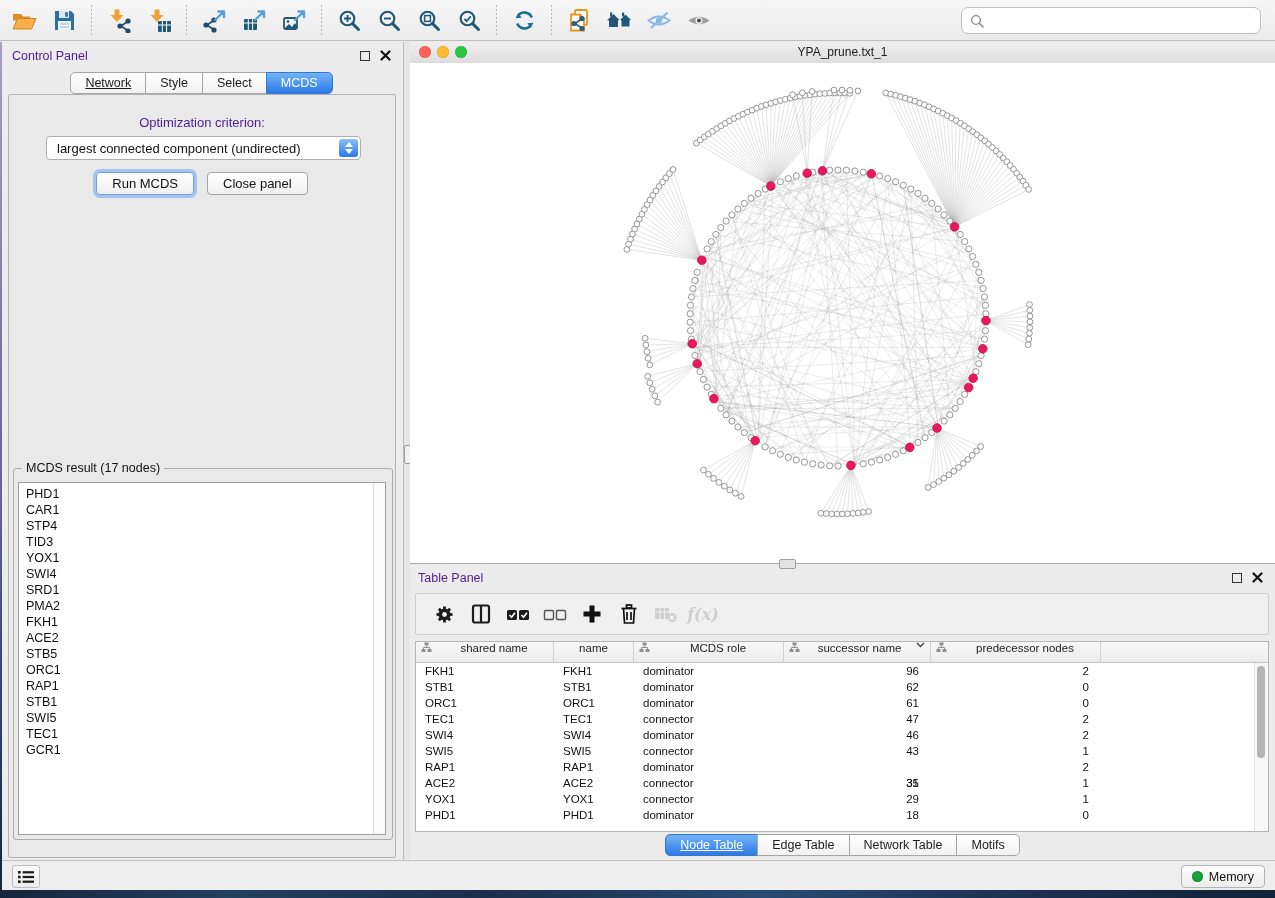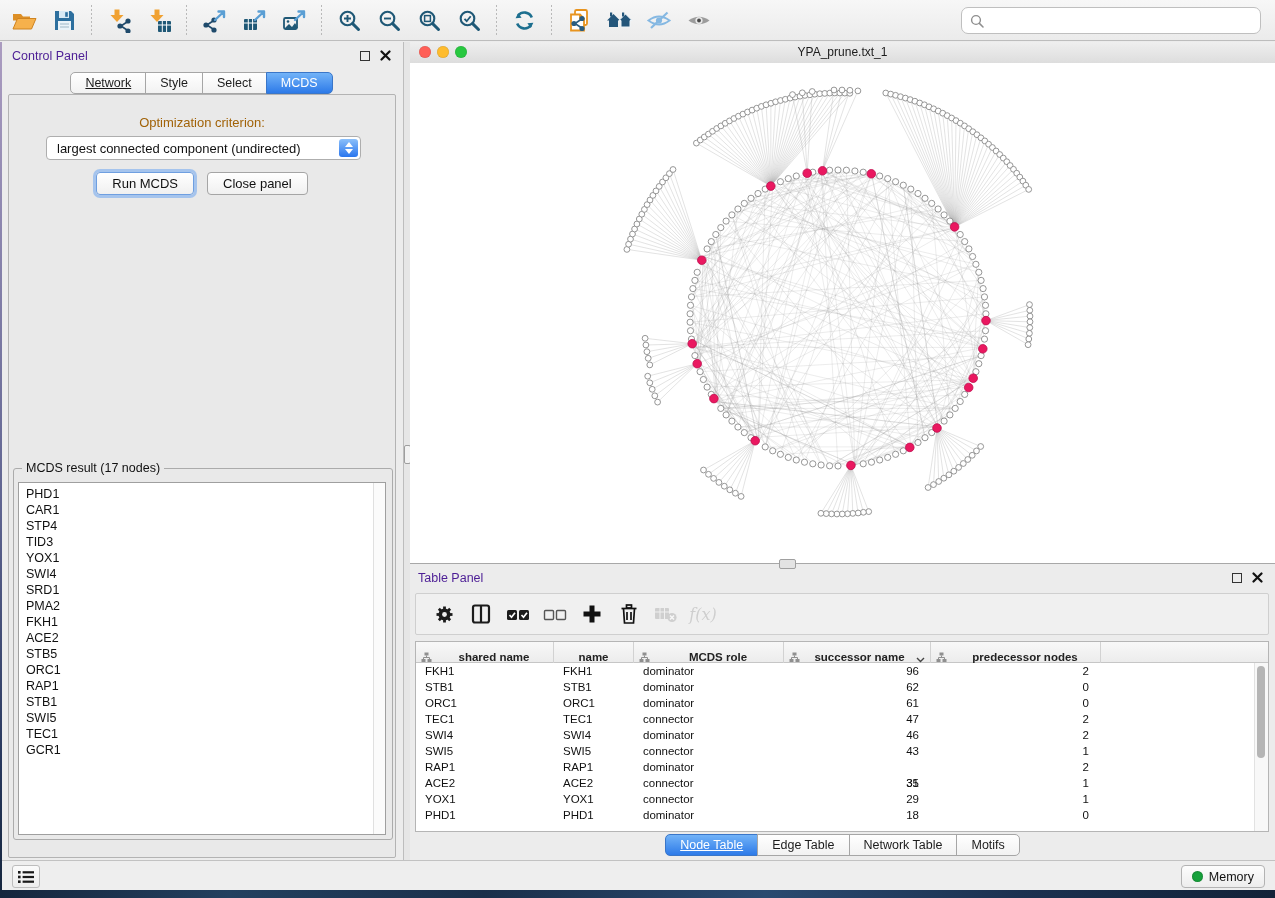--- a/index.html
+++ b/index.html
@@ -25,21 +25,21 @@
   .win-controls{position:absolute;right:12px;top:8px;display:flex;gap:10px;align-items:center;}
   .cp-tabs{position:absolute;left:0;right:0;top:30px;display:flex;justify-content:center;z-index:3;}
   .segbar{display:inline-flex;}
   .seg-tab{background:linear-gradient(#ffffff,#f2f2f2);border:1px solid #a6a6a6;margin-left:-1px;
            padding:3px 14px;font-size:12.5px;color:#1c1c1c;white-space:nowrap;}
   .seg-tab:first-child{border-radius:5px 0 0 5px;margin-left:0;text-decoration:underline;}
   .seg-tab:last-child{border-radius:0 5px 5px 0;}
   .seg-tab.active{background:linear-gradient(#72b3f8,#2d7ae8);border-color:#3a76c8;color:#fff;}
   .cp-body{position:absolute;left:8px;right:7px;top:52px;bottom:2px;background:#e9e9e9;
            border:1px solid #b3b3b3;border-radius:2px;}
-  .opt-label{position:absolute;left:0;right:0;top:20px;text-align:center;font-size:13px;color:#a16207;}
+  .opt-label{position:absolute;left:0;right:0;top:20px;text-align:center;font-size:13px;color:#4c1d95;}
   .dropdown{position:absolute;left:37px;top:41px;width:313px;height:22px;background:#fff;
             border:1px solid #aeaeae;border-radius:4px;display:flex;align-items:center;}
   .dropdown-value{flex:1;font-size:13px;color:#111;padding-left:10px;white-space:nowrap;overflow:hidden;}
   .dropdown-stepper{width:19px;height:18px;margin-right:2px;border-radius:3px;
             background:linear-gradient(#8cc0fa,#2a76ee);display:flex;flex-direction:column;
             align-items:center;justify-content:center;gap:2px;}
   .btn-row{position:absolute;left:0;right:0;top:77px;display:flex;justify-content:center;gap:13px;}
   .btn{font-size:13px;color:#111;padding:3px 15px;border:1px solid #a5a5a5;border-radius:4px;
        background:linear-gradient(#ffffff,#f0f0f0);font-family:"Liberation Sans",sans-serif;}
   .btn.focused{border-color:#6f9fe0;box-shadow:0 0 0 3px rgba(110,165,240,.55);}
@@ -74,22 +74,22 @@
               border:1px solid #cfcfcf;border-radius:2px;display:flex;align-items:center;
               padding-left:12px;gap:5px;box-sizing:border-box;}
   .tp-btn{width:32px;height:32px;display:flex;align-items:center;justify-content:center;
           background:transparent;border:none;padding:0;}
   .tp-btn.disabled{opacity:.55;}
   .fx{font-family:"DejaVu Serif",serif;font-style:italic;font-size:16px;color:#b4b4b4;}
   .tp-table{position:absolute;left:5px;right:6px;top:77px;height:191px;background:#fff;
             border:1px solid #b5b5b5;box-sizing:border-box;overflow:hidden;}
   .thead{display:flex;height:21px;background:linear-gradient(#f8f8f8,#ececec);
          border-bottom:1px solid #c6c6c6;box-sizing:border-box;}
-  .th{display:flex;align-items:flex-end;border-right:1px solid #d2d2d2;box-sizing:border-box;
-      font-size:11.5px;color:#222;height:21px;font-weight:bold;}
+  .th{display:flex;align-items:flex-start;border-right:1px solid #d2d2d2;box-sizing:border-box;
+      font-size:11.5px;color:#222;height:21px;}
   .th .th-label{flex:1;text-align:center;white-space:nowrap;overflow:hidden;}
   .th-fill{flex:1;border-right:none;}
   .tbody{position:absolute;left:0;right:13px;top:21px;bottom:0;overflow:hidden;}
   .tr{display:flex;height:16px;align-items:center;}
   .td{font-size:11.5px;color:#111;box-sizing:border-box;white-space:nowrap;overflow:hidden;}
   .tscroll{position:absolute;right:0;top:21px;bottom:0;width:13px;background:#f8f8f8;
            border-left:1px solid #e2e2e2;}
   .tthumb{position:absolute;left:2px;top:3px;width:8px;height:92px;background:#b5b5b5;border-radius:4px;}
   .tp-tabs{position:absolute;left:0;right:0;bottom:4px;display:flex;justify-content:center;}
   
@@ -1123,21 +1123,21 @@
                 <line x1="1" y1="9" x2="15" y2="9"></line>
                 <line x1="6" y1="5" x2="6" y2="16"></line>
                 <line x1="10.5" y1="5" x2="10.5" y2="16"></line>
               </g>
               <circle cx="18" cy="14.5" r="4.6" fill="#b5b5b5"></circle>
               <path d="M16 12.5 l4 4 M20 12.5 l-4 4" stroke="#fff" stroke-width="1.5"></path>
             </svg>
           </span>
         </button>
         <button class="tp-btn disabled">
-          <span style="display: flex;">
+          <span style="display: flex; font-weight: bold;">
             <span class="fx">f(x)</span>
           </span>
         </button>
       </div>
     <div class="tp-table">
       <div class="thead" id="thead">
           <div class="th" style="width: 138px;">
             <svg width="11" height="11" viewBox="0 0 11 11" style="margin:0 3px 0 5px;flex:none">
               <g fill="#8f8f8f">
                 <rect x="3.5" y="0.5" width="4" height="3"></rect>

